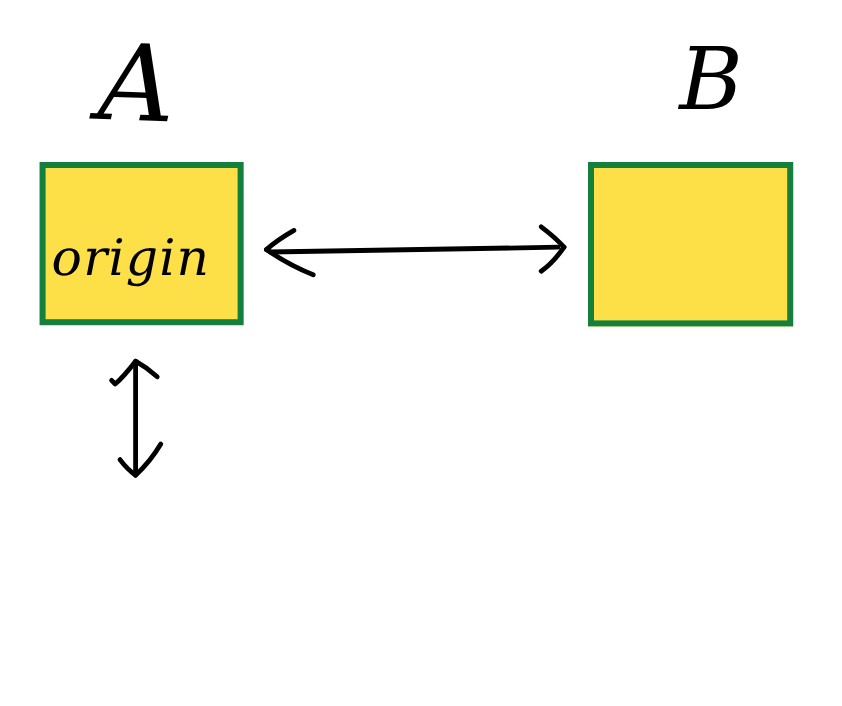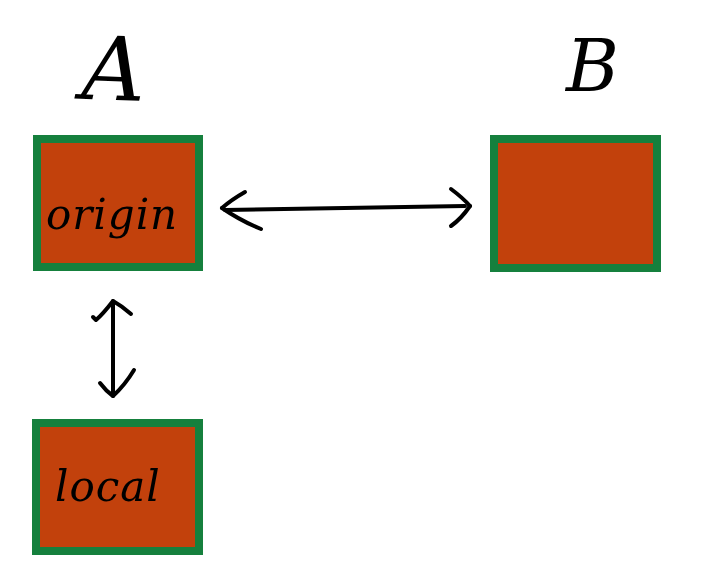--- a/index.html
+++ b/index.html
@@ -30,22 +30,22 @@
     transform: rotate(2deg);
   }
   .label-b {
     left: 566px;
     top: 30px;
     font-size: 72px;
   }
   .box {
     position: absolute;
     box-sizing: border-box;
-    border: 8px solid #15803d;
-    background: #c2410c;
+    border: 5px solid #15803d;
+    background: #fde047;
     display: flex;
     align-items: center;
   }
   .box-a {
     left: 33px;
     top: 135px;
     width: 170px;
     height: 136px;
     padding: 24px 0 0 5px;
   }
@@ -84,23 +84,20 @@
   <div class="node-label label-a">A</div>
 
   <div class="node-label label-b">B</div>
 
   <div class="box box-a">
     <span class="box-text">origin</span>
   </div>
 
   <div class="box box-b"></div>
 
-  <div class="box box-local">
-    <span class="box-text">local</span>
-  </div>
 
   <svg class="arrows" width="702" height="588" viewBox="0 0 702 588">
     <g fill="none" stroke="#000000" stroke-width="4" stroke-linecap="round" stroke-linejoin="round">
 
       <g>
         <path d="M 225 210 L 465 206"></path>
         <path d="M 245 192 Q 231 200 222 208"></path>
         <path d="M 222 208 Q 241 221 261 229"></path>
         <path d="M 451 189 Q 463 198 470 206"></path>
         <path d="M 470 206 Q 461 219 451 226"></path>

